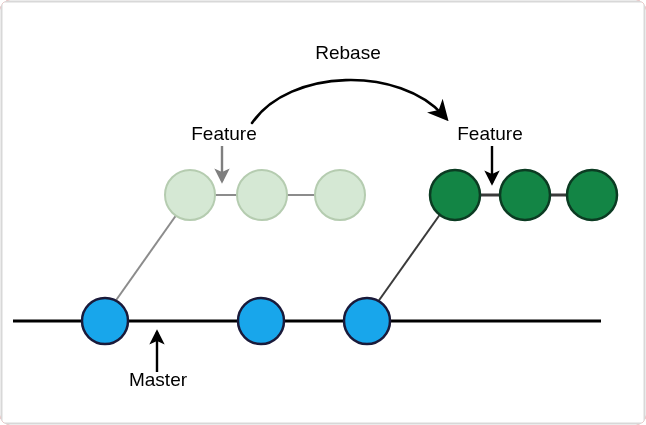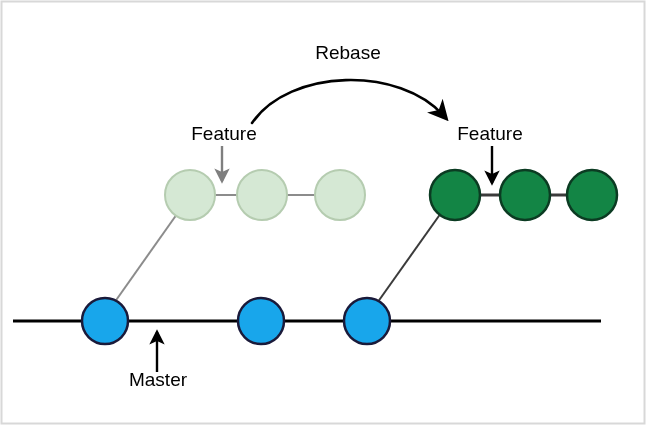--- a/index.html
+++ b/index.html
@@ -10,20 +10,21 @@
   }
   body {
     font-family: "Liberation Sans", sans-serif;
   }
   #canvas-wrap {
     position: relative;
     width: 646px;
     height: 425px;
     background: #b91c1c;
     overflow: hidden;
+    border-radius: 10px;
   }
   #diagram-svg {
     display: block;
     width: 646px;
     height: 425px;
   }
   .diagram-label {
     font-family: "Liberation Sans", sans-serif;
     font-size: 19px;
     fill: #000000;

